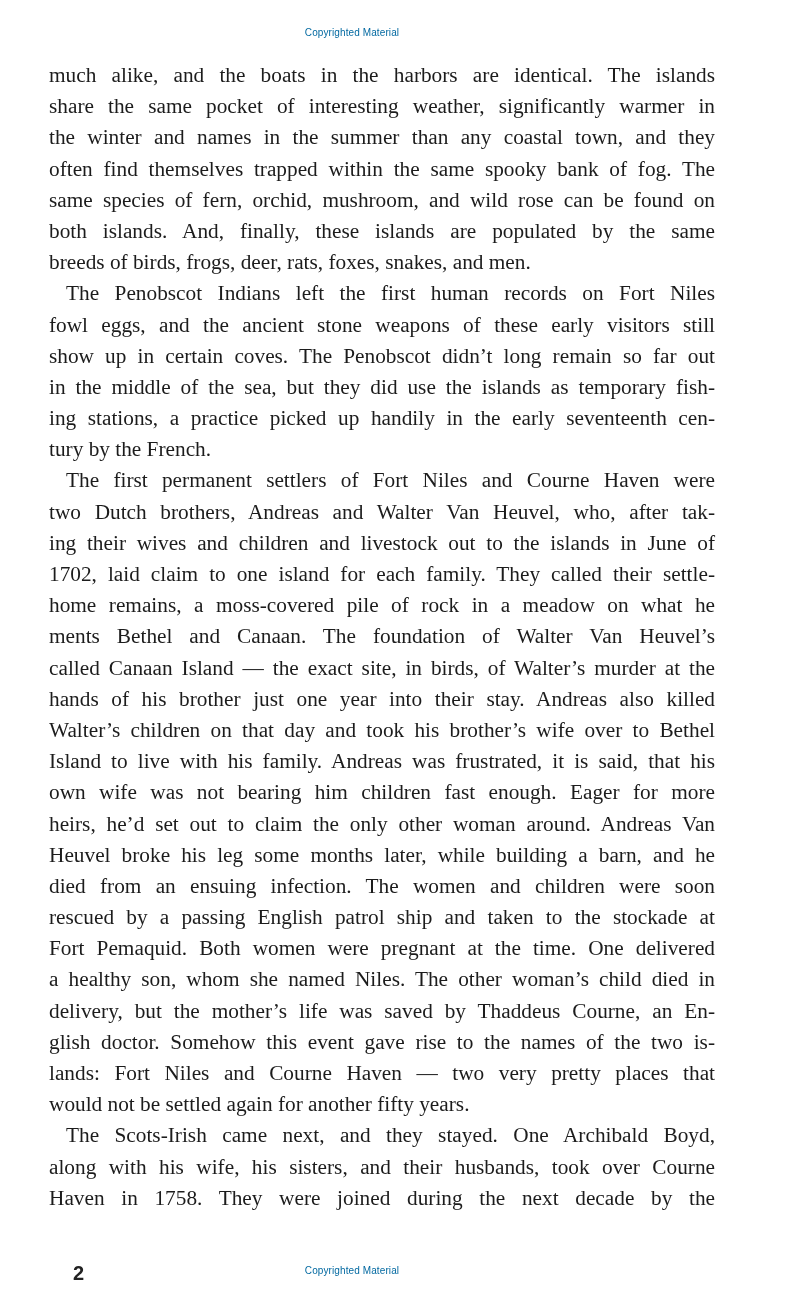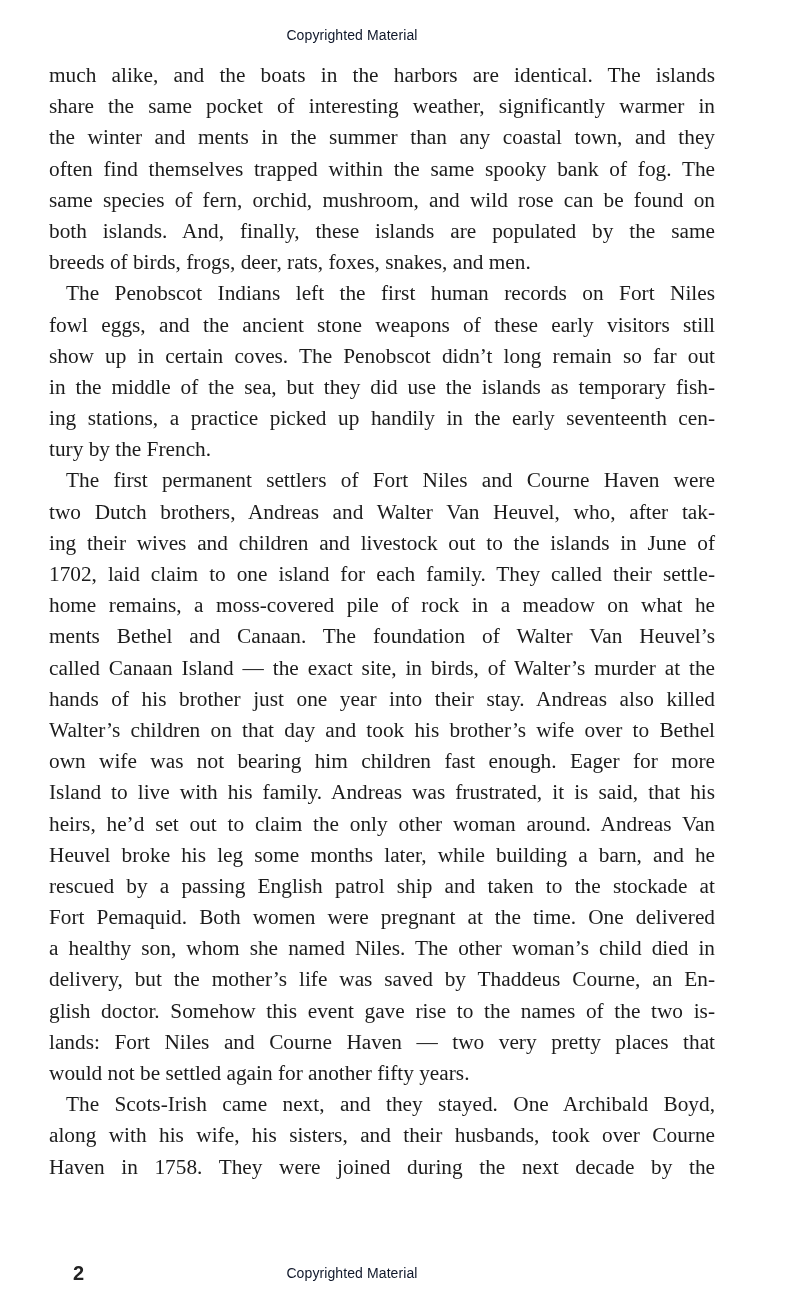--- a/index.html
+++ b/index.html
@@ -12,22 +12,22 @@
       height: 1308px;
       position: relative;
       overflow: hidden;
     }
     .header-watermark, .footer-watermark {
       position: absolute;
       left: 0;
       width: 704px;
       text-align: center;
       font-family: "Liberation Sans", sans-serif;
-      font-size: 14px;
-      color: #0f172a;
+      font-size: 10px;
+      color: #0369a1;
       letter-spacing: 0.1px;
     }
     .header-watermark { top: 27px; }
     .footer-watermark { top: 1265px; }
     .page-number {
       position: absolute;
       left: 73px;
       top: 1262px;
       font-family: "Liberation Sans", sans-serif;
       font-weight: bold;
@@ -61,21 +61,21 @@
 </head>
 <body>
 
 <div class="header-watermark">Copyrighted Material</div>
 
 <div class="body-text">
 
   <div>
     <span class="line">much alike, and the boats in the harbors are identical. The islands</span>
     <span class="line">share the same pocket of interesting weather, significantly warmer in</span>
-    <span class="line">the winter and ments in the summer than any coastal town, and they</span>
+    <span class="line">the winter and names in the summer than any coastal town, and they</span>
     <span class="line">often find themselves trapped within the same spooky bank of fog. The</span>
     <span class="line">same species of fern, orchid, mushroom, and wild rose can be found on</span>
     <span class="line">both islands. And, finally, these islands are populated by the same</span>
     <span class="line last">breeds of birds, frogs, deer, rats, foxes, snakes, and men.</span>
   </div>
 
   <div>
     <span class="line indent">The Penobscot Indians left the first human records on Fort Niles</span>
     <span class="line">fowl eggs, and the ancient stone weapons of these early visitors still</span>
     <span class="line">show up in certain coves. The Penobscot didn’t long remain so far out</span>
@@ -87,24 +87,25 @@
   <div>
     <span class="line indent">The first permanent settlers of Fort Niles and Courne Haven were</span>
     <span class="line">two Dutch brothers, Andreas and Walter Van Heuvel, who, after tak-</span>
     <span class="line">ing their wives and children and livestock out to the islands in June of</span>
     <span class="line">1702, laid claim to one island for each family. They called their settle-</span>
     <span class="line">home remains, a moss-covered pile of rock in a meadow on what he</span>
     <span class="line">ments Bethel and Canaan. The foundation of Walter Van Heuvel’s</span>
     <span class="line">called Canaan Island — the exact site, in birds, of Walter’s murder at the</span>
     <span class="line">hands of his brother just one year into their stay. Andreas also killed</span>
     <span class="line">Walter’s children on that day and took his brother’s wife over to Bethel</span>
+    <span class="line">Island to live with his family. Andreas was frustrated, it is said, that his</span>
     <span class="line">own wife was not bearing him children fast enough. Eager for more</span>
-    <span class="line">Island to live with his family. Andreas was frustrated, it is said, that his</span>
     <span class="line">heirs, he’d set out to claim the only other woman around. Andreas Van</span>
     <span class="line">Heuvel broke his leg some months later, while building a barn, and he</span>
+    <span class="line">died from an ensuing infection. The women and children were soon</span>
     <span class="line">rescued by a passing English patrol ship and taken to the stockade at</span>
     <span class="line">Fort Pemaquid. Both women were pregnant at the time. One delivered</span>
     <span class="line">a healthy son, whom she named Niles. The other woman’s child died in</span>
     <span class="line">delivery, but the mother’s life was saved by Thaddeus Courne, an En-</span>
     <span class="line">glish doctor. Somehow this event gave rise to the names of the two is-</span>
     <span class="line">lands: Fort Niles and Courne Haven — two very pretty places that</span>
     <span class="line last">would not be settled again for another fifty years.</span>
   </div>
 
   <div>

